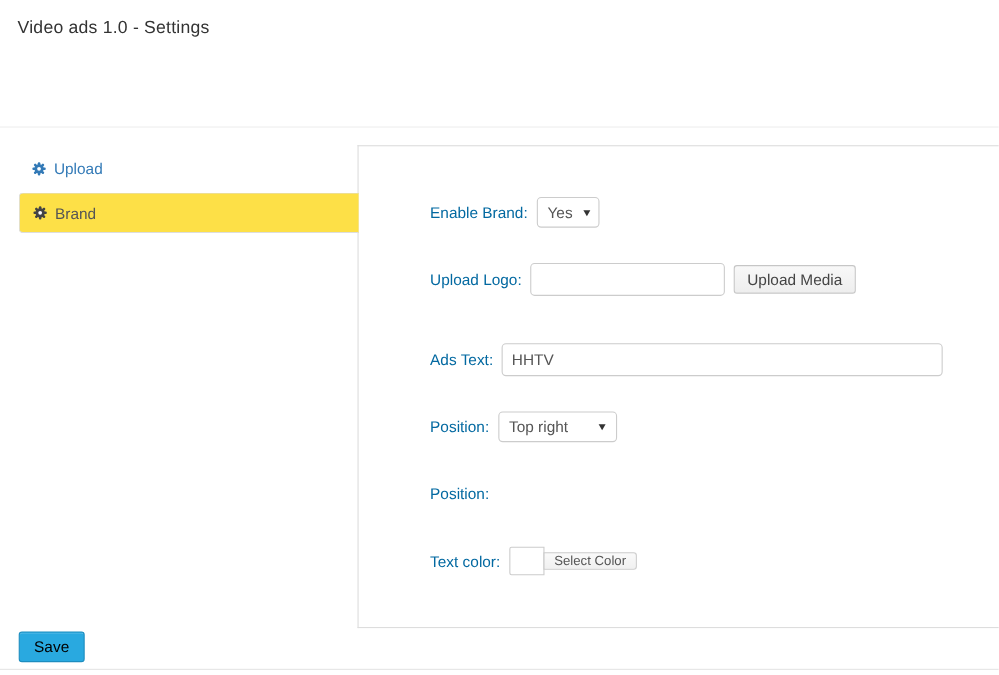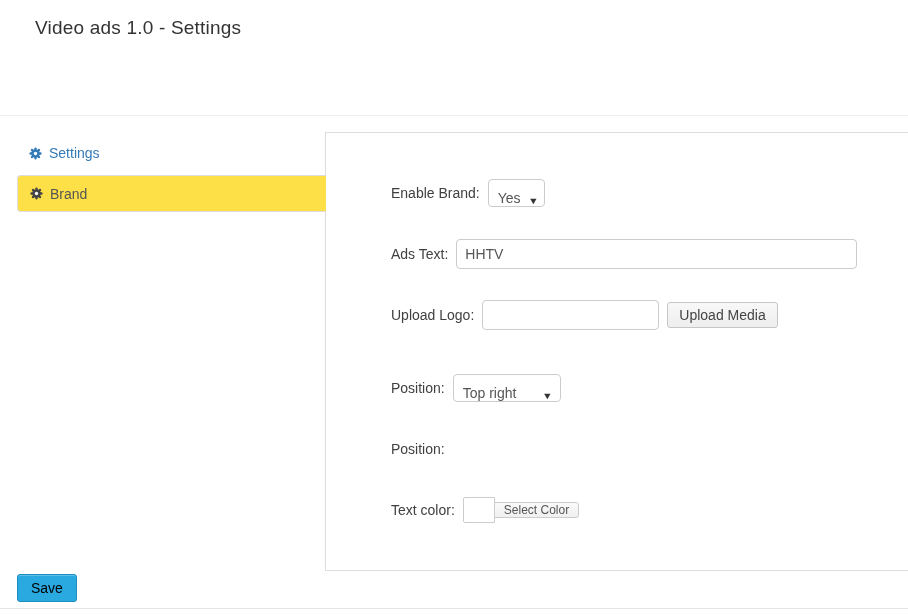--- a/index.html
+++ b/index.html
@@ -14,23 +14,22 @@
   html,body{width:908px;height:614px;}
   body{
     position:relative;
     background:#ffffff;
     font-family:"Liberation Sans", sans-serif;
     color:#555;
     overflow:hidden;
   }
   .page-title{
     position:absolute;left:16px;top:17px;
-    font-size:19px;font-weight:400;color:#333;
+    font-size:16px;font-weight:400;color:#333;
     letter-spacing:.2px;
-    margin-left:19px;
   }
   .header-divider{
     position:absolute;left:0;top:115px;width:908px;height:0;
     border-top:1px solid #eeeeee;
   }
   .tab-col{
     position:absolute;left:17px;top:131px;width:308px;z-index:2;
     font-size:14px;
   }
   .tab{
@@ -55,31 +54,31 @@
     border:1px solid var(--panel-border);
     border-right:none;
     padding:45px 20px 0 65px;
   }
   .form-row{
     display:flex;align-items:center;gap:8px;
     height:30px;margin-bottom:31px;
     font-size:14px;color:#555;white-space:nowrap;
   }
   .form-row.row-upload{margin-bottom:43px;}
-  .form-row label{color:#404040;}
+  .form-row label{color:#0369a1;}
   .text-input{
     height:30px;border:1px solid var(--input-border);border-radius:4px;
     padding:0 8px;font:14px "Liberation Sans", sans-serif;color:#555;
     background:#fff;outline:none;
   }
   .input-logo{width:177px;}
   .input-ads{width:401px;}
   .input-opacity{width:98px;height:29px;}
   .select{
-    display:inline-flex;align-items:flex-end;justify-content:space-between;
+    display:inline-flex;align-items:center;justify-content:space-between;
     height:28px;border:1px solid var(--input-border);border-radius:4px;
     padding:0 8px 0 9px;background:#fff;color:#555;cursor:pointer;
   }
   .select-enable{width:57px;}
   .select-position{width:108px;}
   .select-arrow{
     font-size:9px;color:#333;line-height:1;margin-left:8px;
     transform:scaleX(1.2);
   }
   .btn{
@@ -128,21 +127,21 @@
     <svg class="gear" width="13" height="13" viewBox="0 0 16 16" aria-hidden="true">
       <g fill="currentColor">
         <rect x="6.6" y="0.5" width="2.8" height="15" rx="1.2"></rect>
         <rect x="6.6" y="0.5" width="2.8" height="15" rx="1.2" transform="rotate(45 8 8)"></rect>
         <rect x="6.6" y="0.5" width="2.8" height="15" rx="1.2" transform="rotate(90 8 8)"></rect>
         <rect x="6.6" y="0.5" width="2.8" height="15" rx="1.2" transform="rotate(135 8 8)"></rect>
         <circle cx="8" cy="8" r="5.2"></circle>
         <circle cx="8" cy="8" r="2.1" fill="#ffffff"></circle>
       </g>
     </svg>
-    <span>Settings</span>
+    <span>Upload</span>
   </div>
   <div class="tab tab-active">
     <svg class="gear" width="13" height="13" viewBox="0 0 16 16" aria-hidden="true">
       <g fill="#444444">
         <rect x="6.6" y="0.5" width="2.8" height="15" rx="1.2"></rect>
         <rect x="6.6" y="0.5" width="2.8" height="15" rx="1.2" transform="rotate(45 8 8)"></rect>
         <rect x="6.6" y="0.5" width="2.8" height="15" rx="1.2" transform="rotate(90 8 8)"></rect>
         <rect x="6.6" y="0.5" width="2.8" height="15" rx="1.2" transform="rotate(135 8 8)"></rect>
         <circle cx="8" cy="8" r="5.2"></circle>
         <circle cx="8" cy="8" r="2.1" fill="#ffffff"></circle>
@@ -155,29 +154,29 @@
 <div class="panel">
 
   <div class="form-row">
     <label>Enable Brand:</label>
     <div class="select select-enable">
       <span>Yes</span>
       <span class="select-arrow">▼</span>
     </div>
   </div>
 
-  <div class="form-row">
-    <label>Ads Text:</label>
-    <input type="text" class="text-input input-ads" value="HHTV" style="">
-  </div>
-
   <div class="form-row row-upload">
     <label>Upload Logo:</label>
     <input type="text" class="text-input input-logo" value="" style="">
     <button class="btn">Upload Media</button>
+  </div>
+
+  <div class="form-row">
+    <label>Ads Text:</label>
+    <input type="text" class="text-input input-ads" value="HHTV" style="">
   </div>
 
   <div class="form-row">
     <label>Position:</label>
     <div class="select select-position">
       <span>Top right</span>
       <span class="select-arrow">▼</span>
     </div>
   </div>
 

